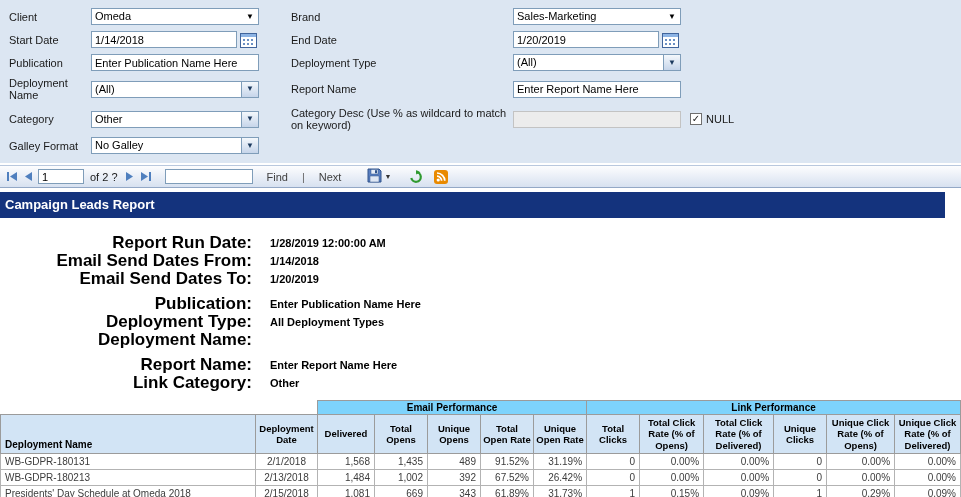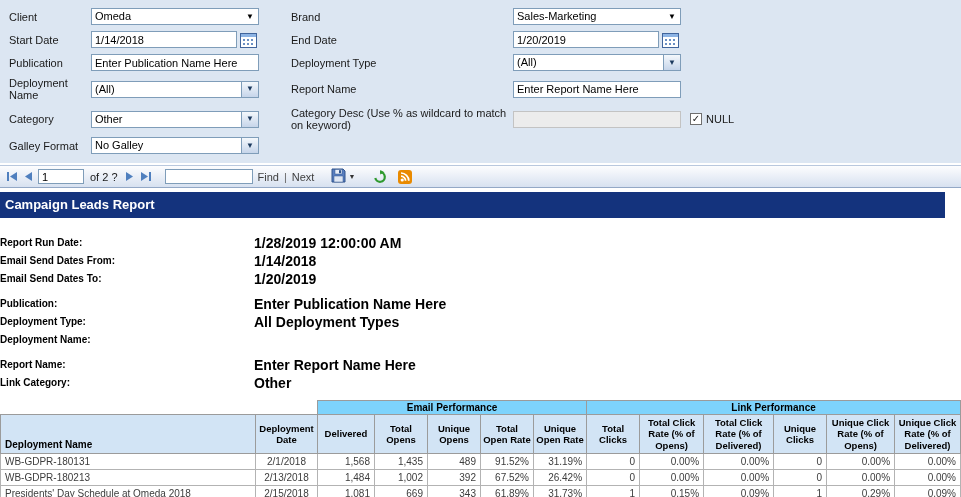--- a/index.html
+++ b/index.html
@@ -33,40 +33,40 @@
 
   
   .toolbar {
     height: 23px; margin-top: 2px; display: flex; align-items: center; gap: 4px; padding: 0 5px;
     background: linear-gradient(#fdfdfe, #d7e1f0); border-top: 1px solid #b9c8de; border-bottom: 1px solid #93a8c6;
   }
   .nav-btn { display: inline-flex; align-items: center; cursor: pointer; padding: 0 1px; }
   .page-input { width: 46px; height: 15px; }
   .of-label { font-size: 11px; color: #1a1a1a; margin: 0 2px; }
   .find-input { width: 88px; height: 15px; margin-left: 8px; }
-  .tb-link { font-size: 11px; color: #3f3f3f; text-decoration: none; cursor: pointer; margin: 0 1px; }
+  .tb-link { font-size: 11px; color: #3f3f3f; text-decoration: none; cursor: pointer; margin: 0 10px; }
   .tb-div { color: #666; }
   .tb-icon { display: inline-flex; align-items: center; cursor: pointer; }
   .export-btn { margin-left: 12px; }
   .export-btn .caret { font-size: 7px; color: #333; margin-left: 2px; }
   .refresh-btn { margin-left: 14px; }
   .feed-btn { margin-left: 7px; }
 
   
   .title-bar {
     width: 945px; height: 26px; margin-top: 4px; background: #14337d; color: #fff;
     font-weight: bold; font-size: 13px; line-height: 26px; padding-left: 5px;
   }
 
   
   .report-body { padding-top: 16px; }
   .meta-group { margin-bottom: 7px; }
   .meta-row { display: flex; line-height: 18px; }
-  .meta-label { width: 252px; text-align: left; font-weight: bold; font-size: 10px; }
-  .meta-value { margin-left: 2px; font-weight: bold; font-size: 14px; }
+  .meta-label { width: 252px; text-align: right; font-weight: bold; font-size: 17px; }
+  .meta-value { margin-left: 18px; font-weight: bold; font-size: 11px; }
 
   
   .rpt { border-collapse: collapse; table-layout: fixed; width: 961px; margin-top: 8px; font-size: 10px; }
   .rpt th, .rpt td { overflow: hidden; }
   .rpt th.spacer { border: none; background: #fff; }
   .rpt th.group { background: #7dd3fc; border: 1px solid #9b9b9b; font-size: 10px; font-weight: bold; padding: 1px 2px; text-align: center; height: 14px; }
   .rpt th.colh { background: #d2e4f5; border: 1px solid #9b9b9b; font-size: 9.5px; font-weight: bold; padding: 2px 2px; text-align: center; vertical-align: middle; height: 38px; line-height: 1.2; }
   .rpt th.colh.first { text-align: left; vertical-align: bottom; font-size: 10px; padding-left: 4px; }
   .rpt td { border: 1px solid #b3b3b3; padding: 2px 4px; height: 16px; color: #3c3c3c; background: #fff; }
   .rpt td.name { text-align: left; white-space: nowrap; }

